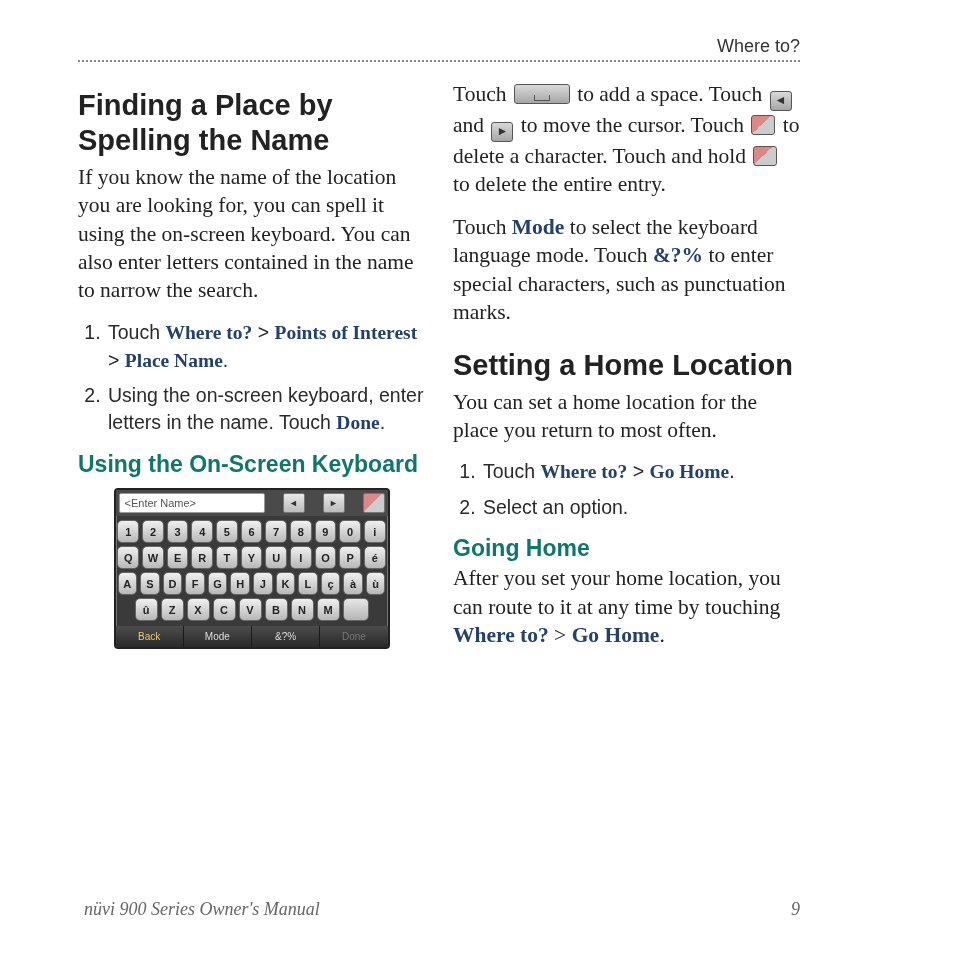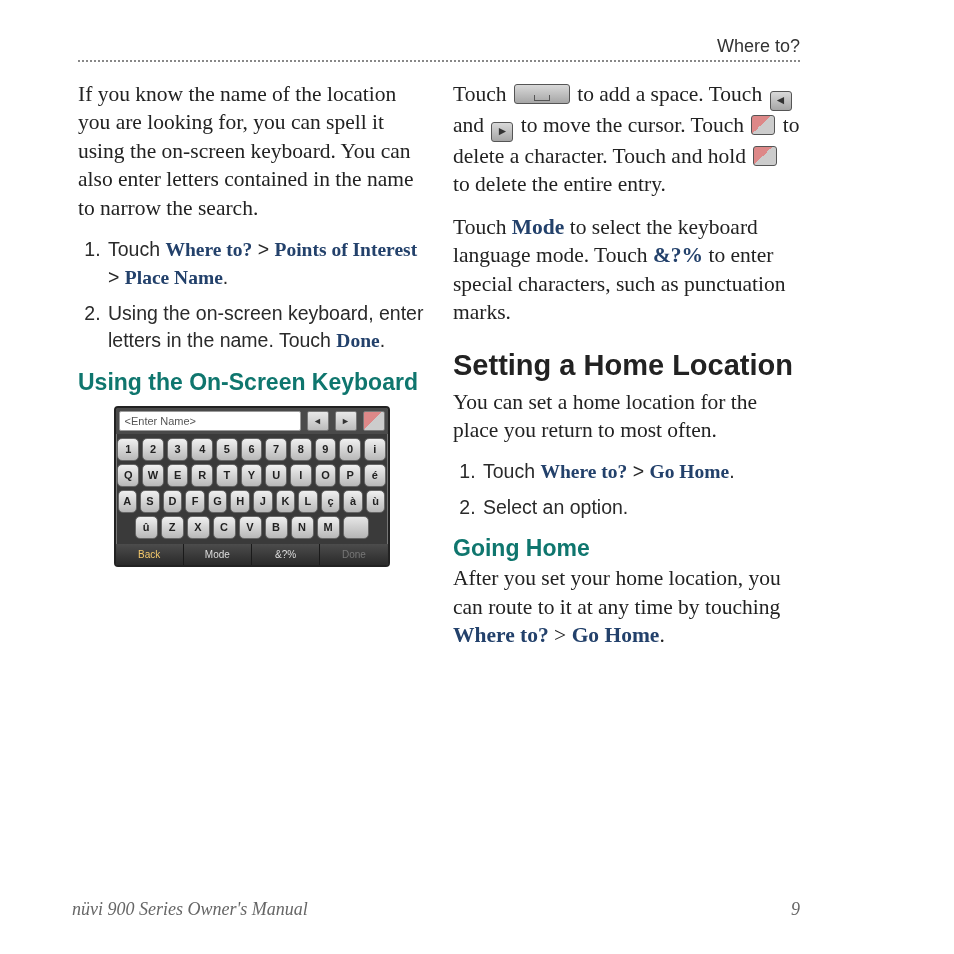--- a/index.html
+++ b/index.html
@@ -109,21 +109,21 @@
     border: 2px solid #222;
     background: #3a3a3a;
     border-radius: 4px;
     overflow: hidden;
     box-shadow: 0 0 0 1px #777 inset;
   }
   .kb-input-row {
     display: flex;
     background: #4a4a4a;
     padding: 3px;
-    gap: 6px;
+    gap: 18px;
     align-items: stretch;
   }
   .kb-input {
     flex:1; background:#fff; border:1px solid #999; border-radius:2px;
     font-size:11px; color:#555; padding:3px 5px;
   }
   .kb-mini {
     width: 20px; background: linear-gradient(#e8e8e8,#bcbcbc);
     border:1px solid #777; border-radius:2px; font-size:9px;
     display:flex; align-items:center; justify-content:center; color:#333;
@@ -142,41 +142,42 @@
     flex:1; text-align:center; font-size:10px; color:#ddd;
     padding:5px 8px; border-right:1px solid #1a1a1a;
     background: linear-gradient(#4c4c4c,#2a2a2a);
   }
   .kb-bbtn.back { color:#f5c96b; }
   .kb-bbtn.done { color:#777; }
   .kb-bbtn:last-child { border-right:none; }
   
   .footer {
     position: absolute;
-    left: 72px; right: 64px; bottom: 34px;
+    left: 84px; right: 64px; bottom: 34px;
     display: flex; justify-content: space-between;
     font-style: italic;
     font-size: 18px;
     color: #666;
     font-family: "Times New Roman", Times, serif;
   }
   .footer .pg { font-style: italic; }
 </style>
 </head>
 <body>
 
 <div class="page">
 
   <div class="header-strip">
     <span class="header-right">Where to?</span>
   </div>
 
   <div class="cols">
 
     <div class="col">
+      <h1 class="section">Finding a Place by Spelling the Name</h1>
       <p class="body">If you know the name of the location you are looking for, you can spell it using the on-screen keyboard. You can also enter letters contained in the name to narrow the search.</p>
 
       <ol class="steps">
         <li>
           <span>Touch </span><span class="bluebold">Where to?</span><span> &gt; </span><span class="bluebold">Points of Interest</span><span> &gt; </span><span class="bluebold">Place Name</span><span>.</span>
         </li>
         <li>
           <span>Using the on-screen keyboard, enter letters in the name. Touch </span><span class="bluebold">Done</span><span>.</span>
         </li>
       </ol>

